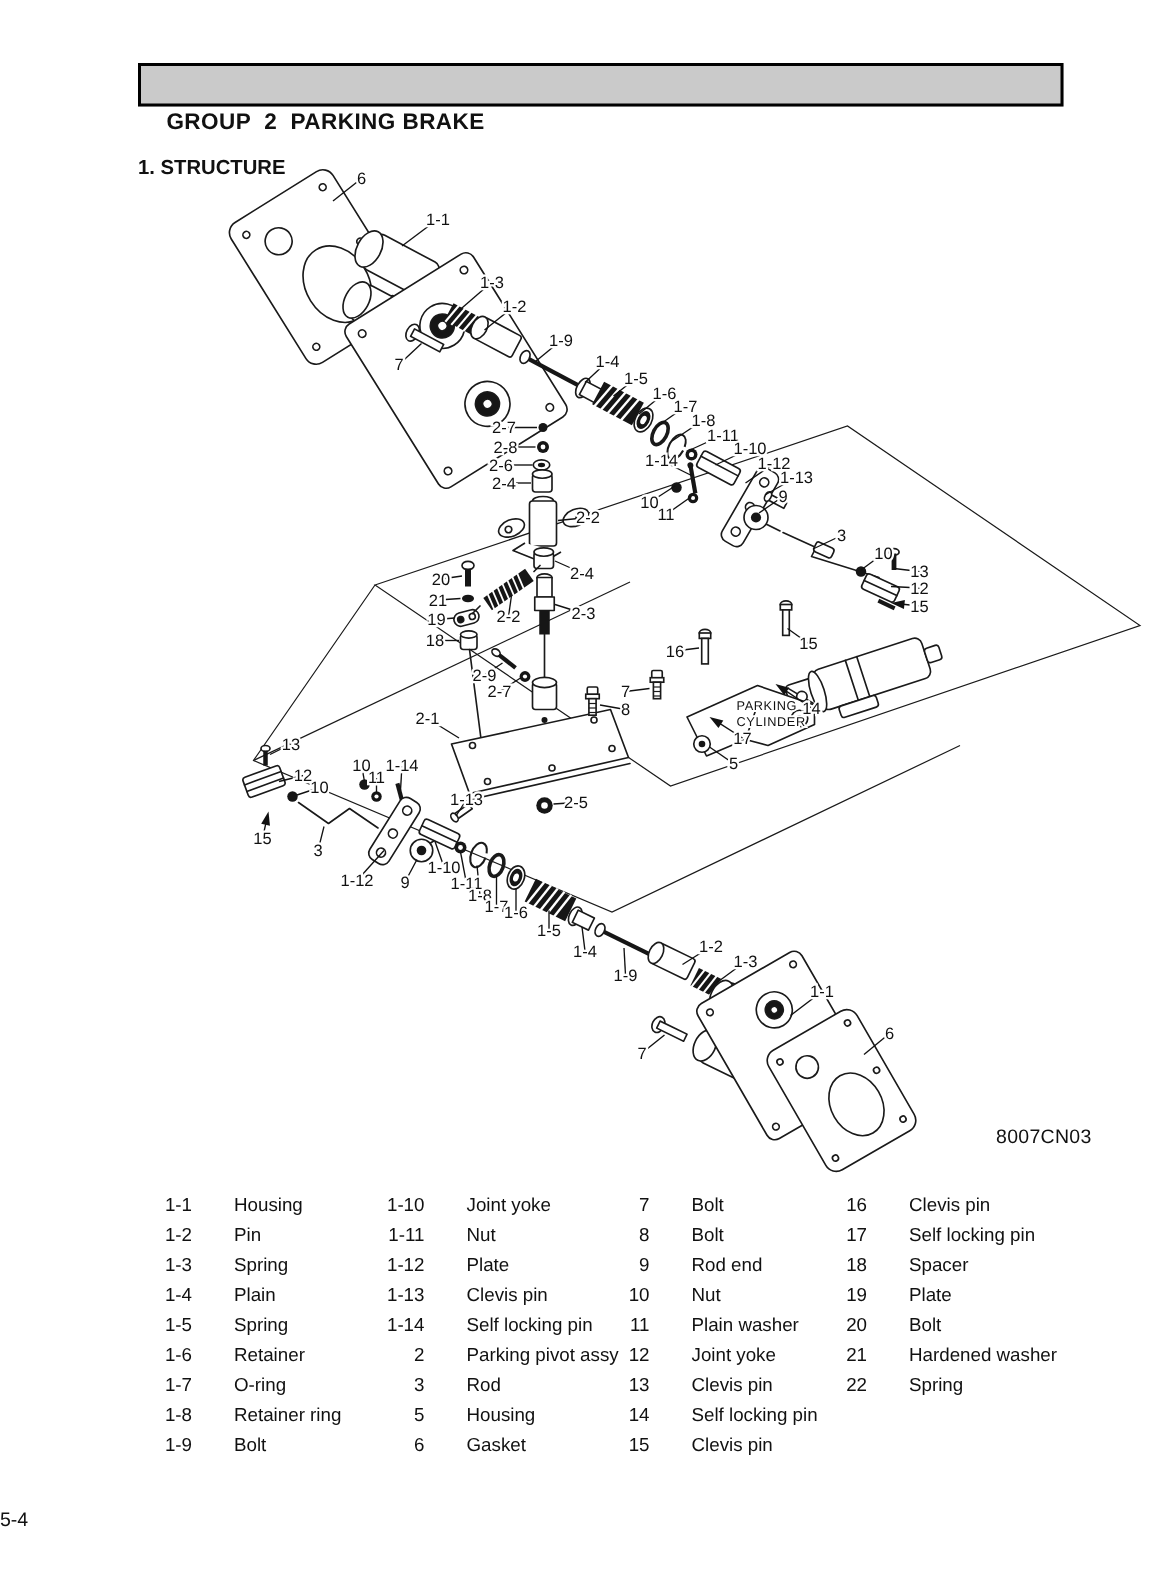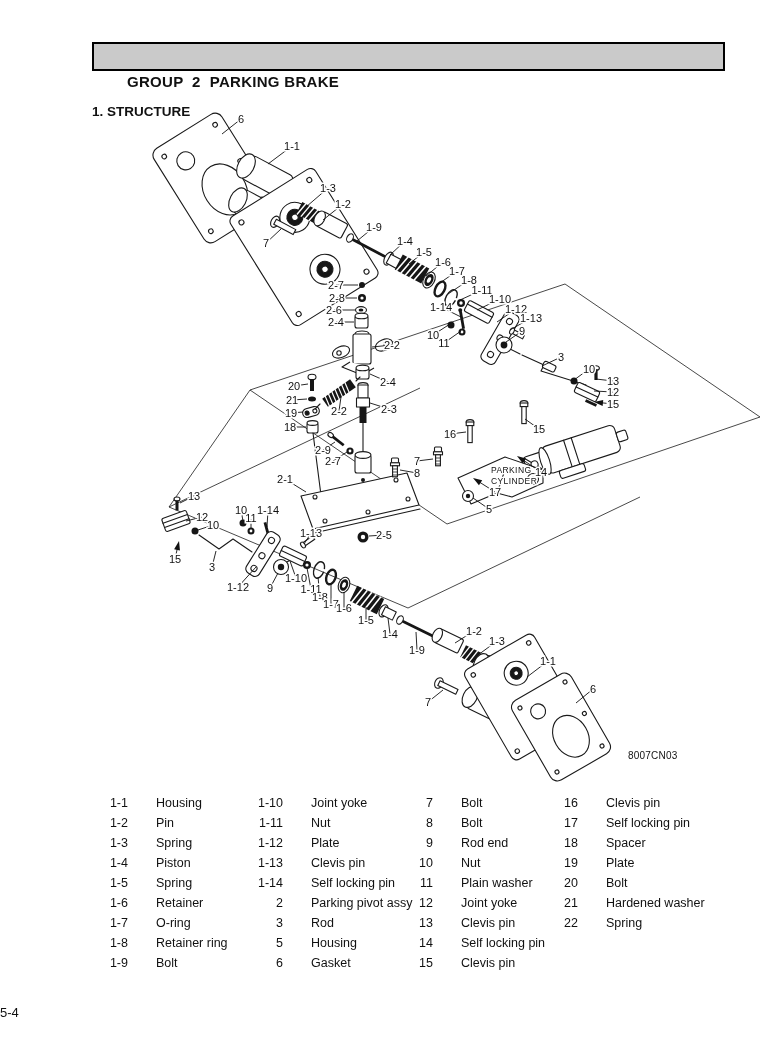--- a/index.html
+++ b/index.html
@@ -1,22 +1,22 @@
 <!DOCTYPE html>
 <html><head>
 <meta charset="utf-8">
 <style>
   html,body{margin:0;padding:0;background:#fff;}
   body{width:781px;height:1063px;position:relative;font-family:"Liberation Sans",sans-serif;color:#111;}
   .abs{position:absolute;}
   #header-bar{left:92px;top:42px;width:605px;height:25px;background:#cacaca;border:2px solid #000;
-    font-weight:bold;font-size:15px;line-height:25px;padding-left:24px;white-space:pre;letter-spacing:.3px;}
+    font-weight:bold;font-size:15px;line-height:25px;padding-left:8px;white-space:pre;letter-spacing:.3px;}
   #section-title{left:92px;top:104px;font-weight:bold;font-size:13.5px;white-space:pre;}
   #diagram-svg{left:0;top:0;width:781px;height:1063px;}
-  #figure-code{left:628px;top:750px;font-size:10px;letter-spacing:.2px;}
+  #figure-code{left:664px;top:750px;font-size:13px;letter-spacing:.2px;}
   #parts-list{left:0;top:793px;width:781px;height:200px;font-size:12.5px;}
   .pcol{position:absolute;top:0;}
   .prow{display:flex;height:20px;line-height:20px;}
   .pno{text-align:right;flex:0 0 auto;}
   .pname{margin-left:28px;white-space:pre;}
   .c0{left:98px;} .c0 .pno{width:30px;}
   .c1{left:249px;} .c1 .pno{width:34px;}
   .c2{left:411px;} .c2 .pno{width:22px;}
   .c3{left:554px;} .c3 .pno{width:24px;}
   #page-number{left:0;top:1005px;width:781px;text-align:left;font-size:13px;}
@@ -579,21 +579,21 @@
       <div class="prow">
         <span class="pno">1-2</span>
         <span class="pname">Pin</span>
       </div>
       <div class="prow">
         <span class="pno">1-3</span>
         <span class="pname">Spring</span>
       </div>
       <div class="prow">
         <span class="pno">1-4</span>
-        <span class="pname">Piston</span>
+        <span class="pname">Plain</span>
       </div>
       <div class="prow">
         <span class="pno">1-5</span>
         <span class="pname">Spring</span>
       </div>
       <div class="prow">
         <span class="pno">1-6</span>
         <span class="pname">Retainer</span>
       </div>
       <div class="prow">

